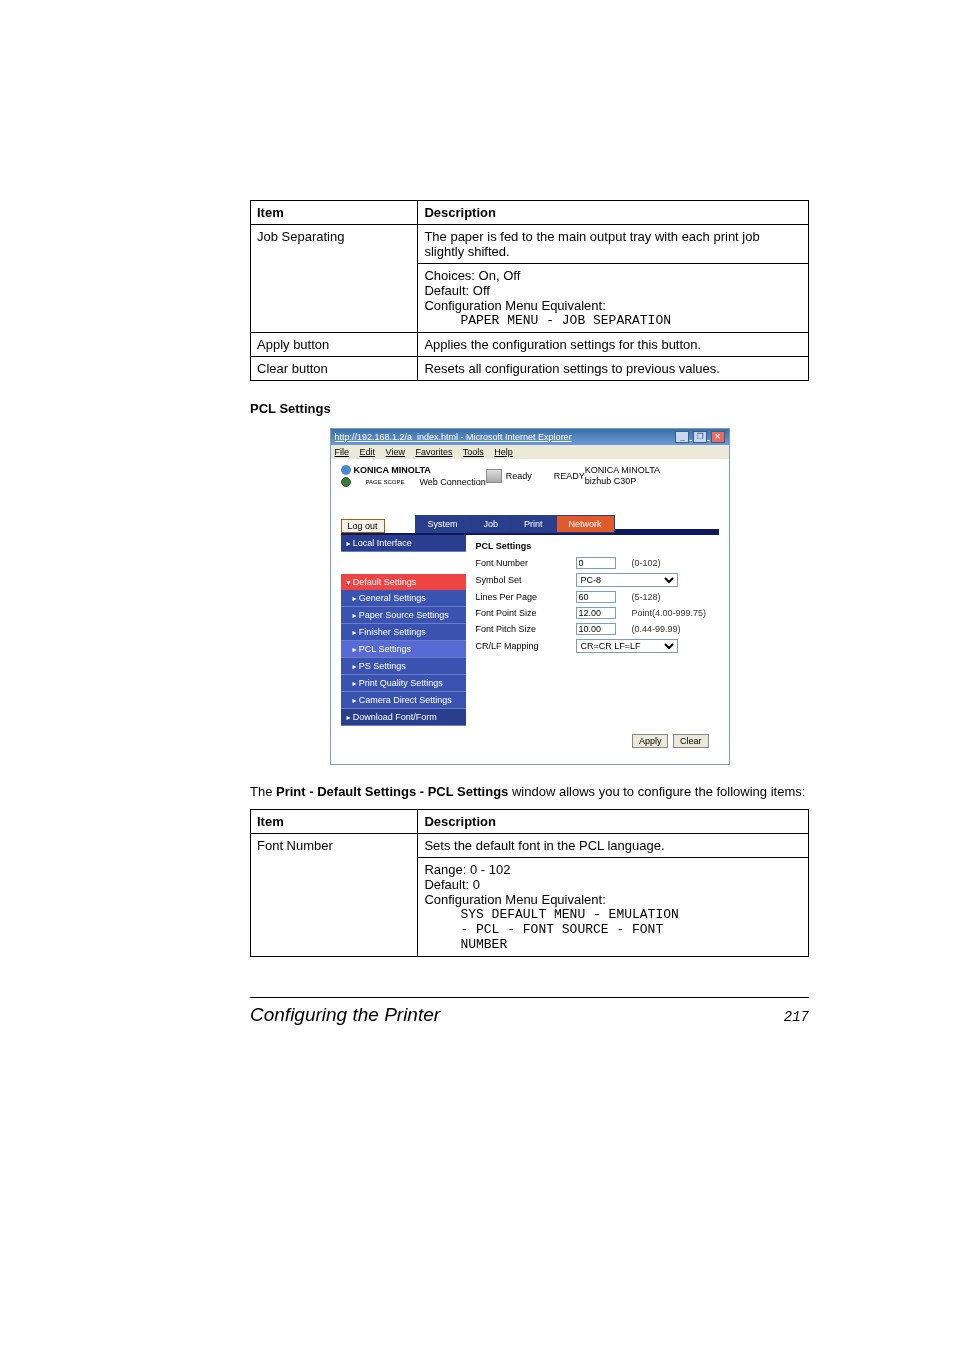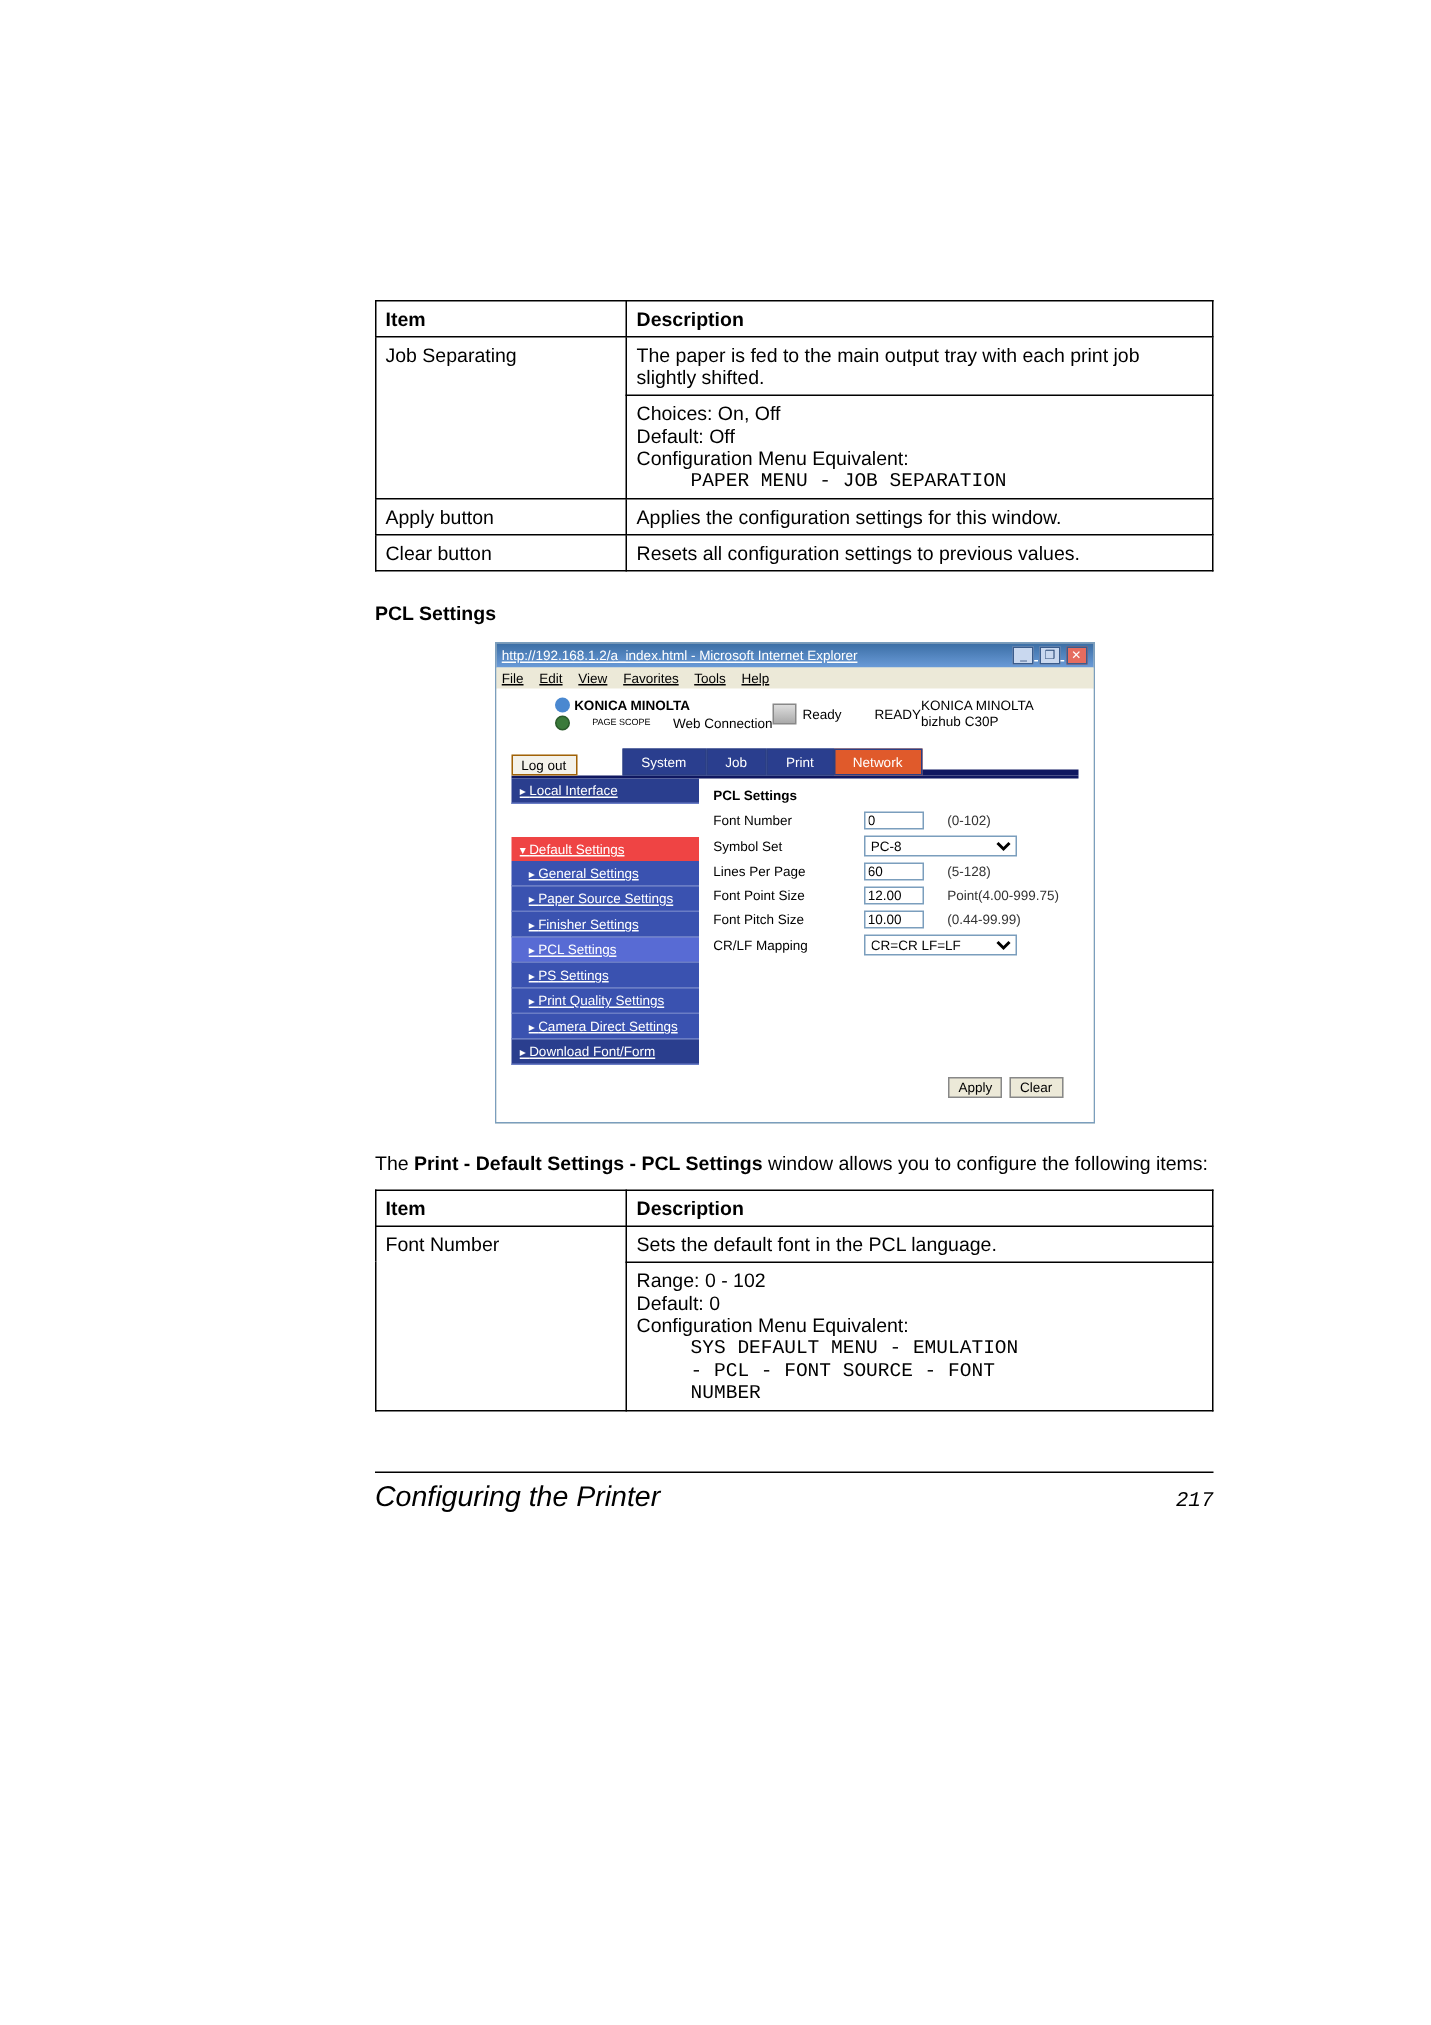--- a/index.html
+++ b/index.html
@@ -65,21 +65,21 @@
     font-size: 8px;
     color: #2b4a77;
   }
   .ie-titlebar .controls .close { background: #e56c5f; color: #fff; }
   .ie-menubar {
     background: #ece9d8;
     padding: 2px 4px;
   }
   .ie-menubar span { margin-right: 8px; text-decoration: underline; }
   .ie-content { background: #fff; padding: 6px 10px 12px 10px; }
-  .ie-header-row { display: flex; align-items: center; justify-content: center; margin-bottom: 4px; }
+  .ie-header-row { display: flex; align-items: center; justify-content: flex-start; margin-bottom: 20px; }
   .km-logo { font-weight: bold; font-size: 9px; display: flex; align-items: center; gap: 3px; }
   .km-logo .dot { width: 10px; height: 10px; border-radius: 50%; background: #4a88d0; display: inline-block; }
   .wc-line { font-size: 9px; margin-top: 2px; display: flex; align-items: center; gap: 15px; }
   .wc-line .globe { width: 10px; height: 10px; border-radius: 50%; background: #3a7a3a; border: 1px solid #2a5a2a; }
   .status-center { display: flex; align-items: center; gap: 4px; }
   .printer-icon { width: 16px; height: 14px; background: linear-gradient(#ddd,#aaa); border: 1px solid #888; }
   .status-right { text-align: left; font-size: 9px; line-height: 1.2; }
   .logout-btn {
     border: 1px solid #a16207; background: #f4f2ea; padding: 1px 6px; font-size: 9px; display: inline-block;
   }
@@ -88,21 +88,21 @@
     padding: 3px 12px; font-size: 9px; color: #fff; border: 1px solid #2a3e84;
   }
   .tab.sys { background: #2a3e8e; }
   .tab.job { background: #2a3e8e; }
   .tab.print { background: #2a3e8e; }
   .tab.net { background: #e05a2b; }
   .tab.divider { flex: 1; background: #0f1760; height: 4px; align-self: flex-end; border: none; padding: 0; }
   .content-row { display: flex; border-top: 2px solid #0f1760; }
   .sidebar { width: 125px; }
   .sb-item, .sb-header, .sb-sub {
-    color: #fff; padding: 3px 6px; font-size: 9px; text-decoration: underline;
+    color: #fff; padding: 3px 6px; font-size: 9px;
   }
   .sb-item { background: #2a3e8e; border-bottom: 1px solid #6a7dc5; }
   .sb-item::before { content: "▸ "; font-size: 8px; }
   .sb-header { background: #ef4444; margin-top: 22px; }
   .sb-header::before { content: "▾ "; font-size: 8px; }
   .sb-sub { background: #3a52b0; border-bottom: 1px solid #6a7dc5; padding-left: 12px; }
   .sb-sub.sel { background: #586bd4; }
   .sb-sub::before { content: "▸ "; font-size: 8px; }
   .main-panel { flex: 1; padding: 6px 10px; font-size: 9px; }
   .main-panel .heading { font-weight: bold; margin-bottom: 6px; }
@@ -143,21 +143,21 @@
   <tr>
     <td>
       <div>Choices: On, Off</div>
       <div>Default:  Off</div>
       <div>Configuration Menu Equivalent:</div>
       <div class="mono" style="padding-left:36px">PAPER MENU - JOB SEPARATION</div>
     </td>
   </tr>
   <tr>
     <td>Apply button</td>
-    <td>Applies the configuration settings for this window.</td>
+    <td>Applies the configuration settings for this button.</td>
   </tr>
   <tr>
     <td>Clear button</td>
     <td>Resets all configuration settings to previous values.</td>
   </tr>
 </tbody>
   </table>
 
 <h4 class="section-header">PCL Settings</h4>
 

